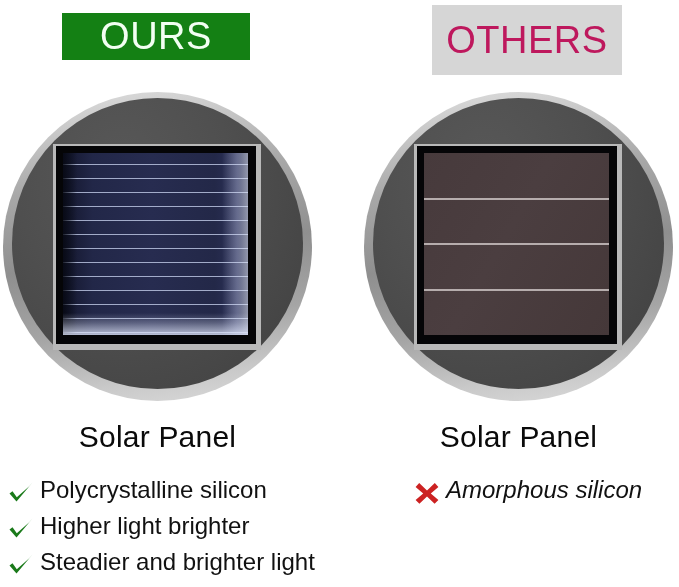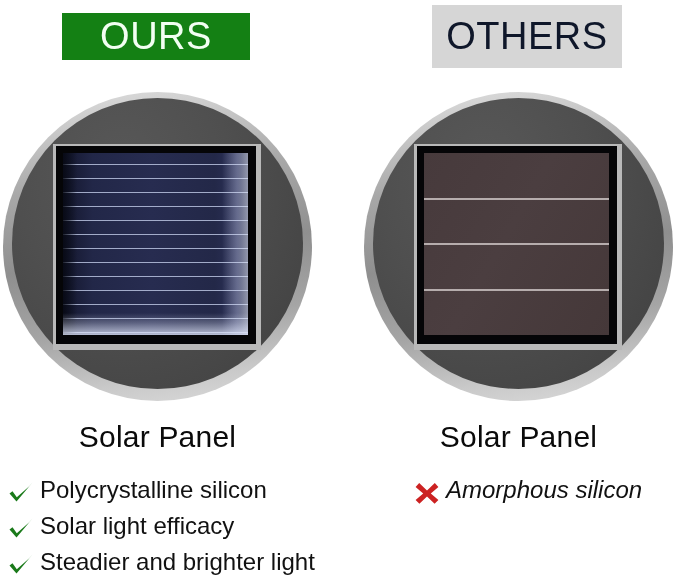--- a/index.html
+++ b/index.html
@@ -32,23 +32,23 @@
     background: #148014;
     color: #f2fff2;
     font-size: 38px;
     font-weight: 400;
     margin-top: 8px;
   }
   .badge-others {
     left: 432px;
     top: 5px;
     width: 190px;
-    height: 63px;
+    height: 70px;
     background: #d6d6d6;
-    color: #0f172a;
+    color: #be185d;
     font-size: 38px;
     font-weight: 400;
   }
 
   
   .product {
     position: absolute;
     top: 92px;
     width: 309px;
     height: 309px;
@@ -268,21 +268,21 @@
     <svg class="feature-mark" viewBox="0 0 30 30">
       <path d="M3.5 15.5 L10.5 23.5 L26.5 4.5 L23.0 8.5 L10.8 19.2 L6.5 13.2 Z" fill="#1a7a1a"></path>
     </svg>
     <span class="feature-text">Polycrystalline silicon</span>
   </div>
 
   <div class="feature-row">
     <svg class="feature-mark" viewBox="0 0 30 30">
       <path d="M3.5 15.5 L10.5 23.5 L26.5 4.5 L23.0 8.5 L10.8 19.2 L6.5 13.2 Z" fill="#1a7a1a"></path>
     </svg>
-    <span class="feature-text">Solar light efficacy</span>
+    <span class="feature-text">Higher light brighter</span>
   </div>
 
   <div class="feature-row">
     <svg class="feature-mark" viewBox="0 0 30 30">
       <path d="M3.5 15.5 L10.5 23.5 L26.5 4.5 L23.0 8.5 L10.8 19.2 L6.5 13.2 Z" fill="#1a7a1a"></path>
     </svg>
     <span class="feature-text">Steadier and brighter light</span>
   </div>
 
 </div>

